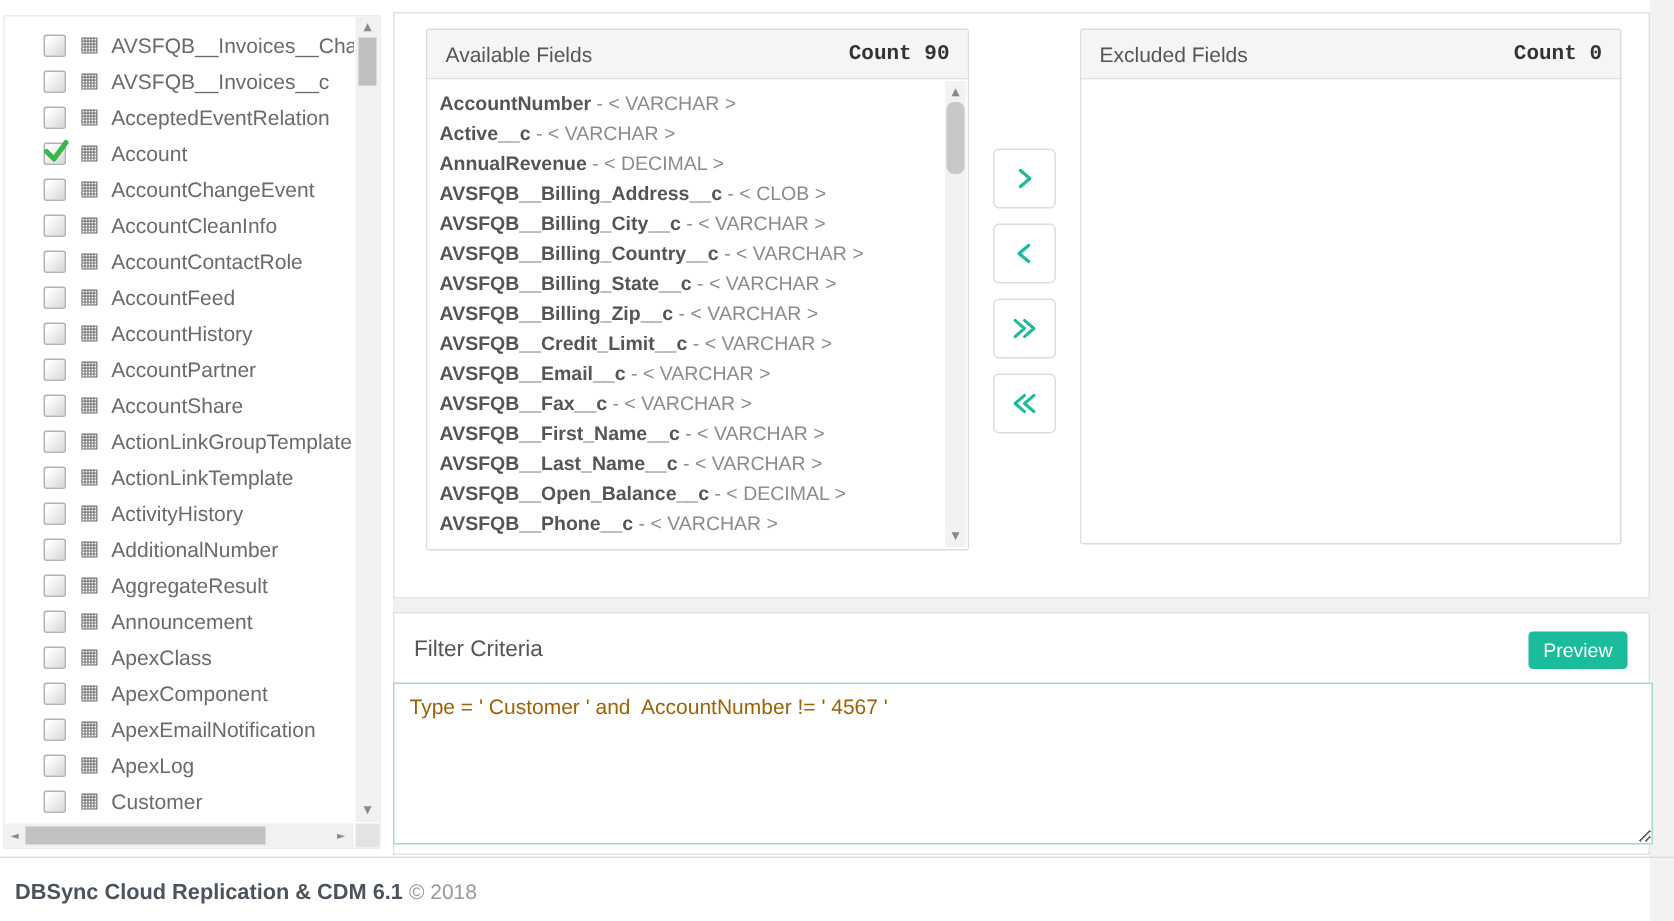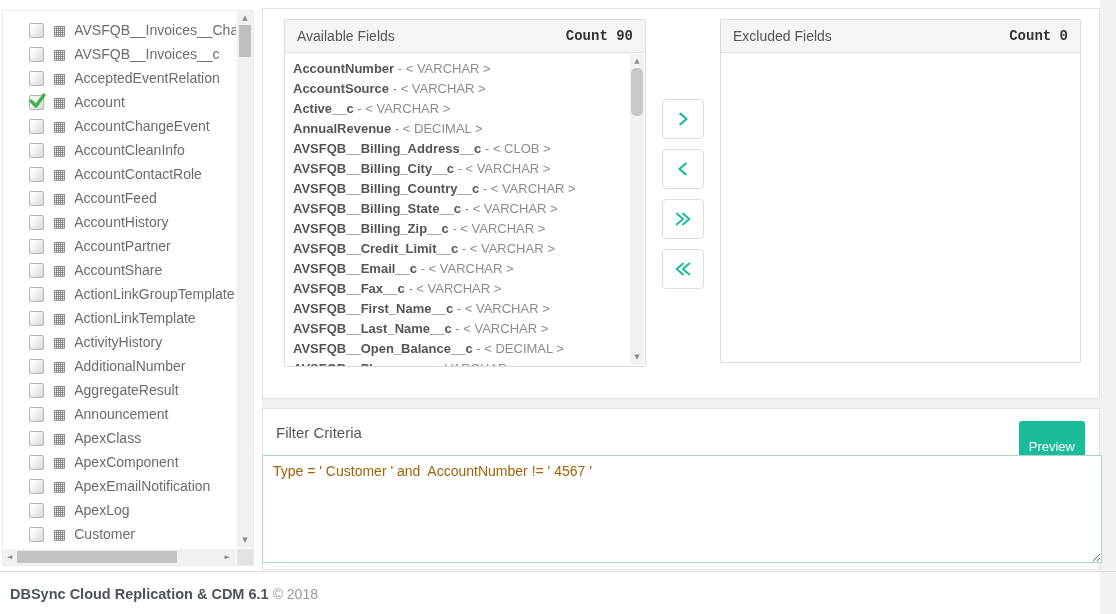--- a/index.html
+++ b/index.html
@@ -70,21 +70,21 @@
   .xfer-btn { width:42px; height:40px; margin-bottom:10px; background:#fff;
               border:1px solid #ddd; border-radius:4px; display:flex; align-items:center;
               justify-content:center; cursor:pointer; }
   .xfer-btn svg { display:block; }
 
   
   .filter-panel { position:absolute; left:262px; top:408px; width:838px; height:162px;
                   background:#fff; border:1px solid #e2e2e2; }
   .filter-title { position:absolute; left:13px; top:15px; font-size:15px; color:#555; }
   .preview-btn { position:absolute; right:14px; top:12px; background:#1abc9c; color:#fff;
-                 border:none; border-radius:3px; font-size:13px; padding:18px 10px;
+                 border:none; border-radius:3px; font-size:13px; padding:5px 10px;
                  font-family:inherit; cursor:pointer; }
   .filter-input { position:absolute; left:-1px; top:46px; width:840px; height:108px;
                   border:1px solid #a5d9c9; background:#fff; resize:both;
                   font-family:inherit; font-size:14px; color:#a16207; padding:7px 10px;
                   outline:none; overflow:auto; }
 
   
   .footer-divider { position:absolute; left:0; top:571px; width:1116px; height:1px; background:#ddd; }
   .footer { position:absolute; left:10px; top:586px; font-size:14px; white-space:nowrap; }
   .footer .brand { font-weight:bold; color:#4b545c; font-size:14.5px; }
@@ -296,23 +296,20 @@
     <div class="fields-header">
       <span class="fields-title">Available Fields</span>
       <span class="fields-count">Count 90</span>
     </div>
     <div class="fields-body">
       <div class="f-list">
   <div class="f-item">
     <span class="f-name">AccountNumber</span><span class="f-rest"> - &lt; VARCHAR &gt;</span>
   </div>
 
-  <div class="f-item">
-    <span class="f-name">AccountSource</span><span class="f-rest"> - &lt; VARCHAR &gt;</span>
-  </div>
 
   <div class="f-item">
     <span class="f-name">Active__c</span><span class="f-rest"> - &lt; VARCHAR &gt;</span>
   </div>
 
   <div class="f-item">
     <span class="f-name">AnnualRevenue</span><span class="f-rest"> - &lt; DECIMAL &gt;</span>
   </div>
 
   <div class="f-item">

